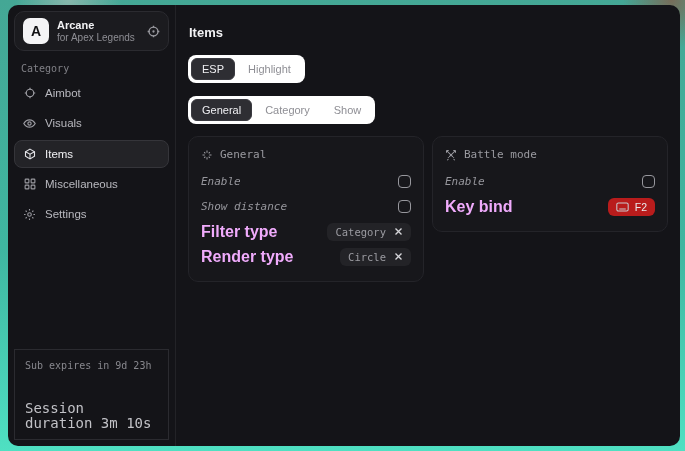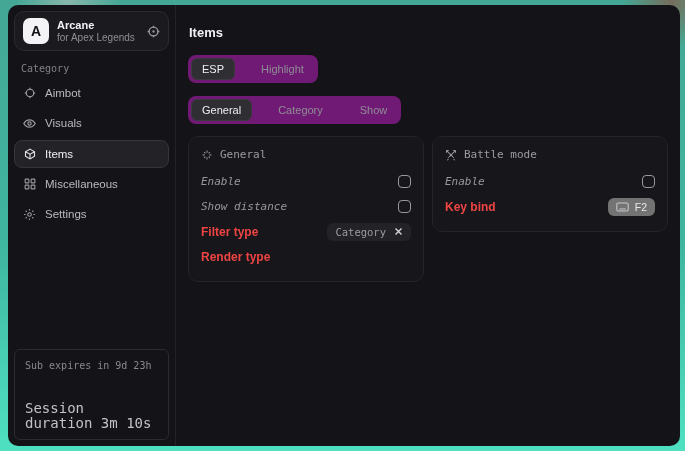--- a/index.html
+++ b/index.html
@@ -39,30 +39,30 @@
   .nav-item {
     display:flex; align-items:flex-start; gap:9px; color:#b9b9bf; font-size:11.5px;
     padding:7px 8px; margin:1px 6px; border:1px solid transparent; border-radius:8px;
     cursor:default;
   }
   .nav-item .nv-ic { color:#9a9aa0; display:flex; width:13px; justify-content:center; }
   .nav-item.active { background:#232327; border-color:#35353a; color:#f0f0f3; }
   .nav-item.active .nv-ic { color:#e4e4e8; }
   .session-card {
     position:absolute; left:6px; right:6px; bottom:6px;
-    border:1px solid #2b2b30; border-radius:6px; padding:8px 10px;
+    border:1px solid #2b2b30; border-radius:0; padding:8px 10px;
     font-family:"DejaVu Sans Mono", monospace;
   }
   .session-line1 { color:#88888e; font-size:10px; line-height:15px; }
   .session-line2 { color:#c2c2c7; font-size:14px; line-height:15px;margin-top:28px; }
   
   .main { flex:1; padding:12px; }
   .page-title { color:#f2f2f4; font-size:13px; font-weight:bold; margin:8px 0 0 1px; }
   .tab-group {
-    display:inline-flex; background:#701a75; border-radius:8px; padding:3px; gap:15px;
+    display:inline-flex; background:#ffffff; border-radius:8px; padding:3px; gap:2px;
   }
   .tab-group.mode { margin-top:15px; }
   .tab-group-row { margin-top:13px; }
   .tab {
     padding:4px 10px; border-radius:6px; font-size:11px; color:#8e8e94;
     border:1px solid transparent; cursor:default;
   }
   .tab.active { background:#2e2e33; border-color:#3a3a40; color:#f0f0f3; }
   .panels { display:flex; gap:8px; margin-top:12px; align-items:flex-start; }
   .panel {
@@ -71,35 +71,35 @@
   }
   .panel-head {
     display:flex; align-items:center; gap:7px; color:#9a9aa0;
     font-family:"DejaVu Sans Mono", monospace; font-size:11px; margin-bottom:8px;
   }
   .panel-head .ph-ic { display:flex; color:#9a9aa0; }
   .row { display:flex; align-items:center; justify-content:space-between; height:25px; }
   .lbl-dim {
     color:#97979d; font-size:11px; font-family:"DejaVu Sans Mono", monospace;font-style:italic;
   }
-  .lbl-strong { color:#ef4444; font-size:12px; font-weight:bold; }
+  .lbl-strong { color:#f0abfc; font-size:16px; font-weight:bold; }
   .checkbox {
     width:13px; height:13px; border:1.5px solid #97979d; border-radius:4px;
     background:transparent; cursor:pointer;
   }
   .select-pill {
     display:flex; align-items:center; gap:8px; background:#232327; border-radius:6px;
     padding:3px 8px; cursor:pointer;
   }
   .select-val {
     color:#9b9ba1; font-size:10.5px; font-family:"DejaVu Sans Mono", monospace;
   }
   .x-ic { display:flex; color:#d6d6da; }
   .keybind-pill {
-    display:flex; align-items:center; gap:6px; background:#737373; border-radius:6px;
+    display:flex; align-items:center; gap:6px; background:#b91c1c; border-radius:6px;
     padding:3px 8px; cursor:pointer;
   }
   .key-val { color:#e8e8ec; font-size:10.5px; }
   .kb-ic { display:flex; color:#c9c9ce; }
 </style>
 </head>
 <body>
 
 <div class="window">
 
@@ -233,20 +233,28 @@
             <span class="x-ic">
               <svg width="9" height="9" viewBox="0 0 12 12" stroke="currentColor" stroke-width="1.8" fill="none">
                 <path d="M2 2l8 8M10 2l-8 8"></path>
               </svg>
             </span>
           </div>
         </div>
 
         <div class="row">
           <span class="lbl-strong">Render type</span>
+          <div class="select-pill">
+            <span class="select-val">Circle</span>
+            <span class="x-ic">
+              <svg width="9" height="9" viewBox="0 0 12 12" stroke="currentColor" stroke-width="1.8" fill="none">
+                <path d="M2 2l8 8M10 2l-8 8"></path>
+              </svg>
+            </span>
+          </div>
         </div>
       </div>
 
       <div class="panel">
         <div class="panel-head">
           <span class="ph-ic">
             <svg width="12" height="12" viewBox="0 0 16 16" fill="none" stroke="currentColor" stroke-width="1.4">
               <path d="M2 2l8.5 8.5M2 2h3M2 2v3M14 2L5.5 10.5M14 2h-3M14 2v3M4 11l1 1M12 11l-1 1M4.5 13.5L3 15M11.5 13.5L13 15"></path>
             </svg>
           </span>

